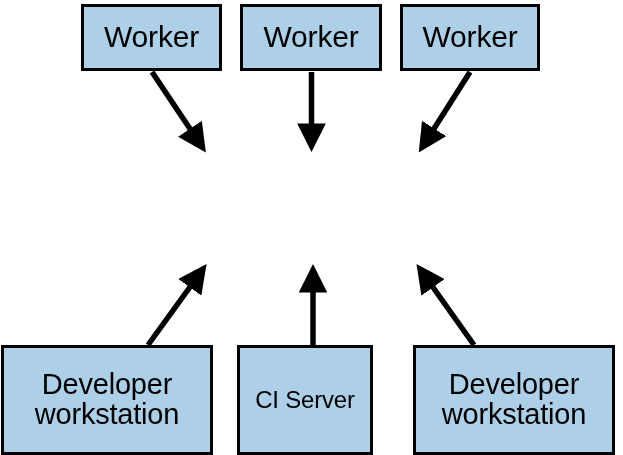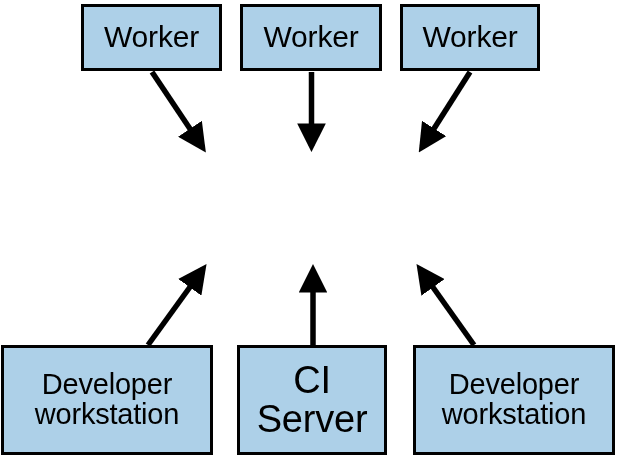--- a/index.html
+++ b/index.html
@@ -45,21 +45,21 @@
   
   #worker-1 { left: 81px;  top: 4px;   width: 141px; height: 67px; font-size: 30px; }
   #worker-2 { left: 240px; top: 4px;   width: 142px; height: 67px; font-size: 30px; }
   #worker-3 { left: 400px; top: 4px;   width: 140px; height: 67px; font-size: 30px; }
 
   
   #build-master { left: 205px; top: 155px; width: 214px; height: 107px; font-size: 30px; }
 
   
   #dev-workstation-1 { left: 1px;   top: 345px; width: 212px; height: 110px; font-size: 29px; }
-  #ci-server        { left: 237px; top: 345px; width: 150px; height: 110px; font-size: 38px; align-items: center; }
+  #ci-server        { left: 237px; top: 345px; width: 136px; height: 110px; font-size: 24px; align-items: center; }
   #dev-workstation-2 { left: 413px; top: 345px; width: 202px; height: 110px; font-size: 29px; }
 
   #edges {
     position: absolute;
     left: 0;
     top: 0;
     width: 623px;
     height: 455px;
     z-index: 2;
     pointer-events: none;

